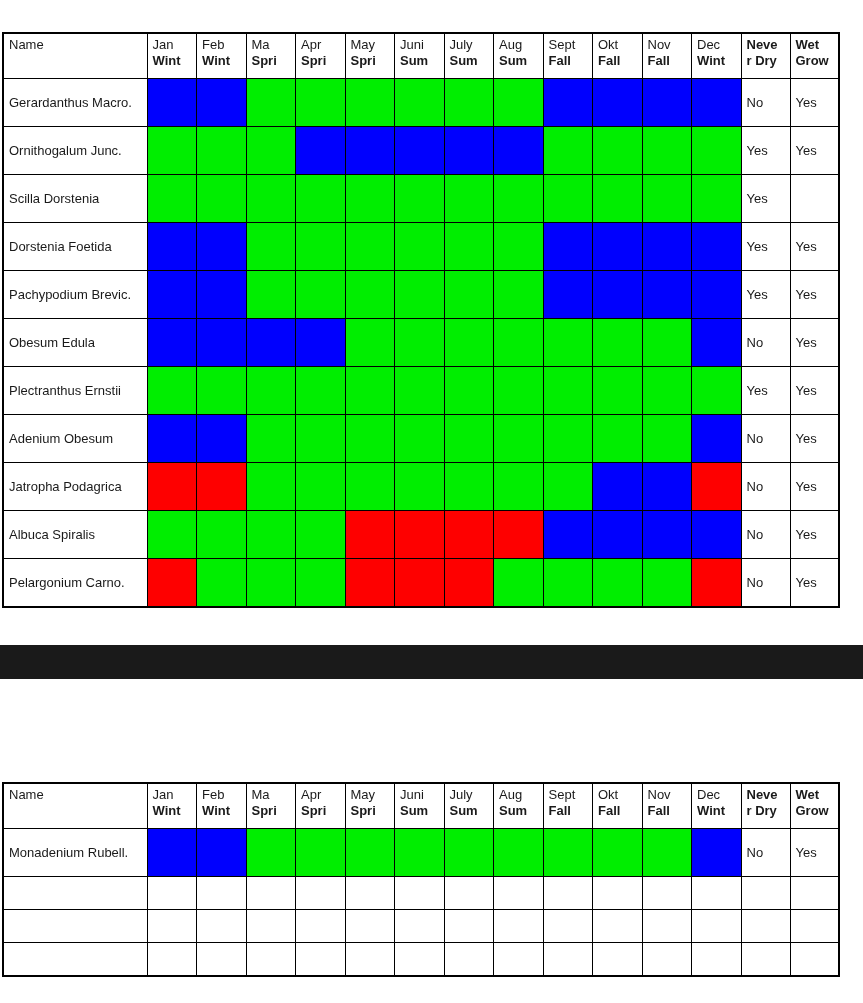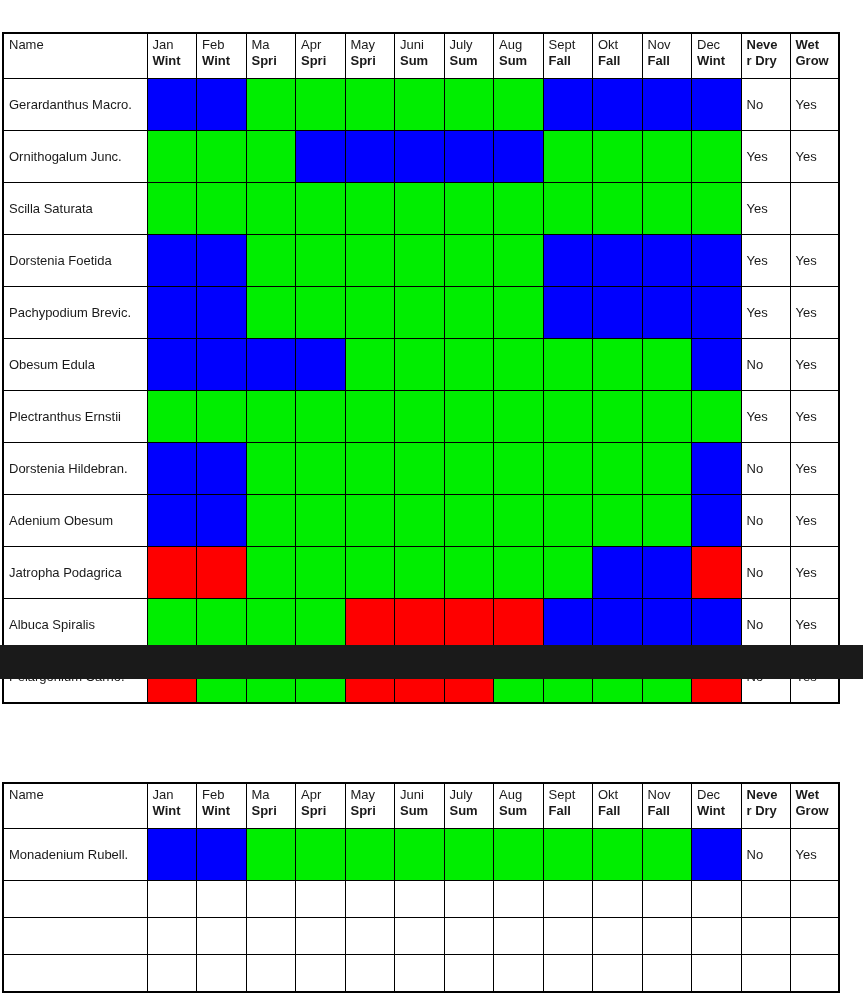--- a/index.html
+++ b/index.html
@@ -31,21 +31,21 @@
   th.hcell {
     text-align: left;
     vertical-align: top;
     padding: 3px 4px 0 5px;
     font-weight: normal;
     line-height: 1.25;
   }
   th.hcell .line2 { font-weight: bold; display: block; }
   th.hcell.allbold { font-weight: bold; }
 
-  td.name-cell { padding: 18px 5px; background: #ffffff; }
+  td.name-cell { padding: 0 5px; background: #ffffff; }
   td.flag-cell { padding: 16px 5px; background: #ffffff; }
   td.month-cell { padding: 0; }
 
   .separator-bar {
     position: absolute;
     left: 0; top: 645px;
     width: 863px; height: 34px;
   }
 
   #table-top { top: 32px; }
@@ -122,21 +122,21 @@
           <td class="month-cell" style="background: rgb(0, 0, 254);"></td>
           <td class="month-cell" style="background: rgb(0, 0, 254);"></td>
           <td class="month-cell" style="background: rgb(0, 238, 0);"></td>
           <td class="month-cell" style="background: rgb(0, 238, 0);"></td>
           <td class="month-cell" style="background: rgb(0, 238, 0);"></td>
           <td class="month-cell" style="background: rgb(0, 238, 0);"></td>
           <td class="flag-cell">Yes</td>
           <td class="flag-cell">Yes</td>
         </tr>
         <tr>
-          <td class="name-cell">Scilla Saturata</td>
+          <td class="name-cell">Scilla Dorstenia</td>
           <td class="month-cell" style="background: rgb(0, 238, 0);"></td>
           <td class="month-cell" style="background: rgb(0, 238, 0);"></td>
           <td class="month-cell" style="background: rgb(0, 238, 0);"></td>
           <td class="month-cell" style="background: rgb(0, 238, 0);"></td>
           <td class="month-cell" style="background: rgb(0, 238, 0);"></td>
           <td class="month-cell" style="background: rgb(0, 238, 0);"></td>
           <td class="month-cell" style="background: rgb(0, 238, 0);"></td>
           <td class="month-cell" style="background: rgb(0, 238, 0);"></td>
           <td class="month-cell" style="background: rgb(0, 238, 0);"></td>
           <td class="month-cell" style="background: rgb(0, 238, 0);"></td>
@@ -204,37 +204,20 @@
           <td class="month-cell" style="background: rgb(0, 238, 0);"></td>
           <td class="month-cell" style="background: rgb(0, 238, 0);"></td>
           <td class="month-cell" style="background: rgb(0, 238, 0);"></td>
           <td class="month-cell" style="background: rgb(0, 238, 0);"></td>
           <td class="month-cell" style="background: rgb(0, 238, 0);"></td>
           <td class="month-cell" style="background: rgb(0, 238, 0);"></td>
           <td class="month-cell" style="background: rgb(0, 238, 0);"></td>
           <td class="month-cell" style="background: rgb(0, 238, 0);"></td>
           <td class="month-cell" style="background: rgb(0, 238, 0);"></td>
           <td class="flag-cell">Yes</td>
-          <td class="flag-cell">Yes</td>
-        </tr>
-        <tr>
-          <td class="name-cell">Dorstenia Hildebran.</td>
-          <td class="month-cell" style="background: rgb(0, 0, 254);"></td>
-          <td class="month-cell" style="background: rgb(0, 0, 254);"></td>
-          <td class="month-cell" style="background: rgb(0, 238, 0);"></td>
-          <td class="month-cell" style="background: rgb(0, 238, 0);"></td>
-          <td class="month-cell" style="background: rgb(0, 238, 0);"></td>
-          <td class="month-cell" style="background: rgb(0, 238, 0);"></td>
-          <td class="month-cell" style="background: rgb(0, 238, 0);"></td>
-          <td class="month-cell" style="background: rgb(0, 238, 0);"></td>
-          <td class="month-cell" style="background: rgb(0, 238, 0);"></td>
-          <td class="month-cell" style="background: rgb(0, 238, 0);"></td>
-          <td class="month-cell" style="background: rgb(0, 238, 0);"></td>
-          <td class="month-cell" style="background: rgb(0, 0, 254);"></td>
-          <td class="flag-cell">No</td>
           <td class="flag-cell">Yes</td>
         </tr>
         <tr>
           <td class="name-cell">Adenium Obesum</td>
           <td class="month-cell" style="background: rgb(0, 0, 254);"></td>
           <td class="month-cell" style="background: rgb(0, 0, 254);"></td>
           <td class="month-cell" style="background: rgb(0, 238, 0);"></td>
           <td class="month-cell" style="background: rgb(0, 238, 0);"></td>
           <td class="month-cell" style="background: rgb(0, 238, 0);"></td>
           <td class="month-cell" style="background: rgb(0, 238, 0);"></td>

